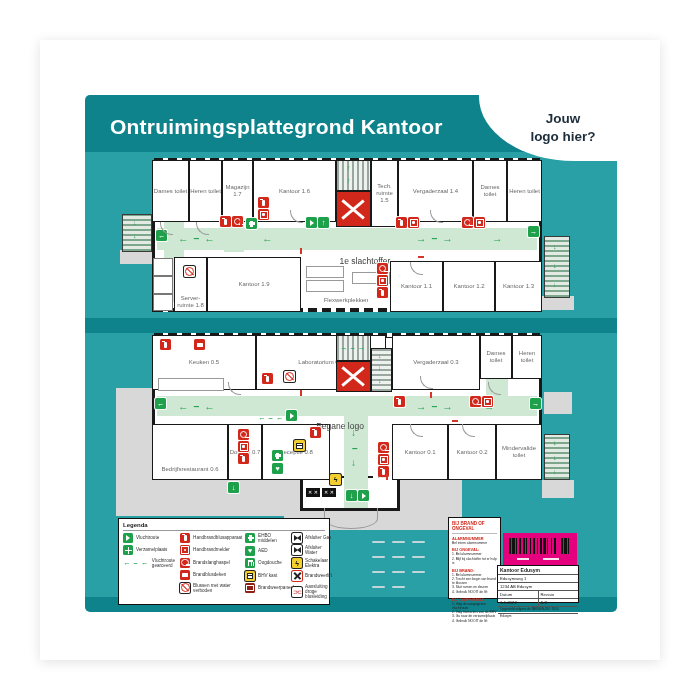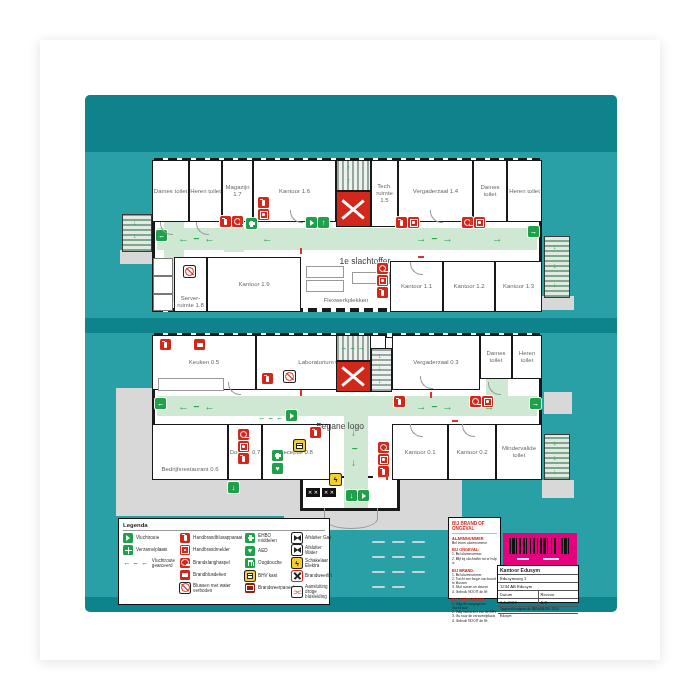--- a/index.html
+++ b/index.html
@@ -91,20 +91,25 @@
 </style>
 </head>
 <body>
 
 <div id="page">
   <div class="abs card"></div>
   <div class="abs poster"></div>
   <div class="abs panel-light" style="left:85px;top:152px;width:532px;height:166px;"></div>
   <div class="abs panel-light" style="left:85px;top:333px;width:532px;height:264px;"></div>
 
+  <div class="abs title" style="left:110px;top:115px;">Ontruimingsplattegrond Kantoor</div>
+  <div class="abs blob" style="left:479px;top:95px;width:138px;height:66px;">
+    <div>Jouw</div>
+    <div>logo hier?</div>
+  </div>
 
   <div class="abs pave" style="left:120px;top:250px;width:34px;height:14px;"></div>
   <div class="abs pave" style="left:542px;top:296px;width:32px;height:14px;"></div>
   <div class="abs exthatch" style="left:122px;top:214px;width:30px;height:38px;"></div>
   <span class="varr small" style="left:133px;top:219px;">↓</span>
   <span class="varr small" style="left:133px;top:232px;">↓</span>
   <div class="abs exthatch" style="left:544px;top:236px;width:26px;height:62px;"></div>
   <span class="varr small" style="left:553px;top:243px;">↓</span>
   <span class="varr small" style="left:553px;top:262px;">↓</span>
   <span class="varr small" style="left:553px;top:281px;">↓</span>

